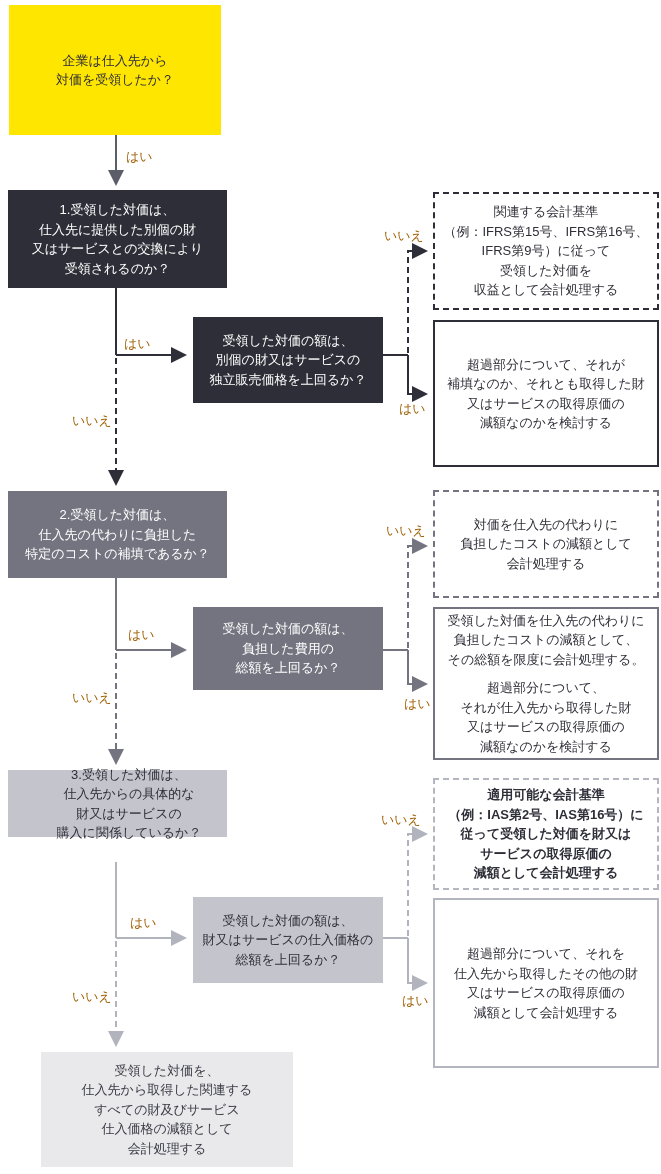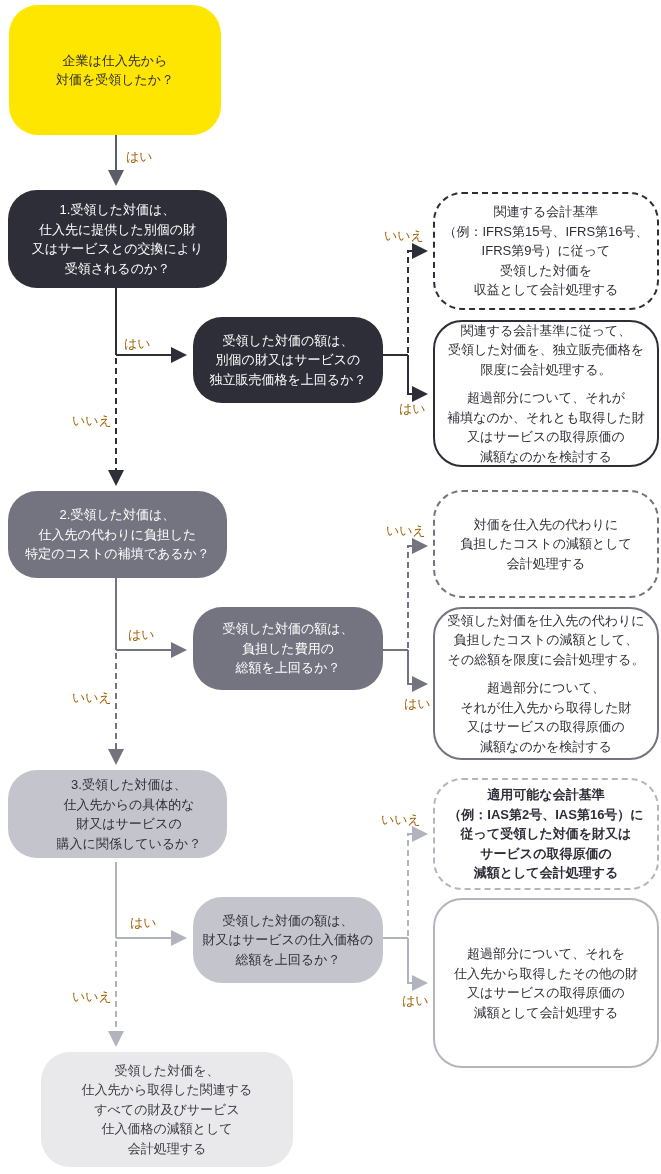--- a/index.html
+++ b/index.html
@@ -4,21 +4,21 @@
 <style>
   html,body{margin:0;padding:0;background:#ffffff;}
   .canvas{
     position:relative;width:661px;height:1174px;background:#ffffff;overflow:hidden;
     font-family:"Liberation Sans","DejaVu Sans",sans-serif;
   }
   .connectors{position:absolute;left:0;top:0;pointer-events:none;}
   .box{
     position:absolute;display:flex;align-items:center;justify-content:center;
     text-align:center;white-space:pre-line;font-size:13px;line-height:1.5;
-    box-sizing:border-box;padding:6px 4px;border-radius:29px;
+    box-sizing:border-box;padding:6px 4px;
   }
   .fill-yellow{background:#FFE600;color:#2E2E38;}
   .fill-dark{background:#2E2E38;color:#FFFFFF;}
   .fill-med{background:#747480;color:#FFFFFF;}
   .fill-light{background:#C4C4CD;color:#2E2E38;}
   .fill-lightest{background:#E9E9EC;color:#3A3A44;}
   .outline{background:#FFFFFF;color:#2E2E38;border:2px solid #15803d;flex-direction:column;gap:9px;padding:10px 6px;}
   .bd-dark{border-color:#2E2E38;}
   .bd-med{border-color:#747480;}
   .bd-light{border-color:#B4B6BF;}
@@ -83,21 +83,21 @@
 
   <div class="box fill-dark" style="left:8px;top:190px;width:219px;height:98px;">1.受領した対価は、
 仕入先に提供した別個の財
 又はサービスとの交換により
 受領されるのか？</div>
 
   <div class="box fill-med" style="left:8px;top:491px;width:219px;height:87px;">2.受領した対価は、
 仕入先の代わりに負担した
 特定のコストの補填であるか？</div>
 
-  <div class="box fill-light" style="left:8px;top:770px;width:219px;height:88px;padding-left:27px;">3.受領した対価は、
+  <div class="box fill-light" style="left:8px;top:770px;width:219px;height:67px;padding-left:27px;">3.受領した対価は、
 仕入先からの具体的な
 財又はサービスの
 購入に関係しているか？</div>
 
   <div class="box fill-lightest" style="left:7px;top:1052px;width:252px;height:115px;margin-left:34px;">受領した対価を、
 仕入先から取得した関連する
 すべての財及びサービス
 仕入価格の減額として
 会計処理する</div>
 
@@ -113,23 +113,20 @@
 財又はサービスの仕入価格の
 総額を上回るか？</div>
 
   <div class="box outline dashed bd-dark" style="left:433px;top:192px;width:226px;height:118px;">関連する会計基準
 （例：IFRS第15号、IFRS第16号、
 IFRS第9号）に従って
 受領した対価を
 収益として会計処理する</div>
 
   <div class="box outline bd-dark" style="left:433px;top:320px;width:226px;height:147px;">
-    <div>関連する会計基準に従って、
-受領した対価を、独立販売価格を
-限度に会計処理する。</div>
     <div>超過部分について、それが
 補填なのか、それとも取得した財
 又はサービスの取得原価の
 減額なのかを検討する</div>
   </div>
 
   <div class="box outline dashed bd-med" style="left:433px;top:490px;width:226px;height:108px;">対価を仕入先の代わりに
 負担したコストの減額として
 会計処理する</div>
 

